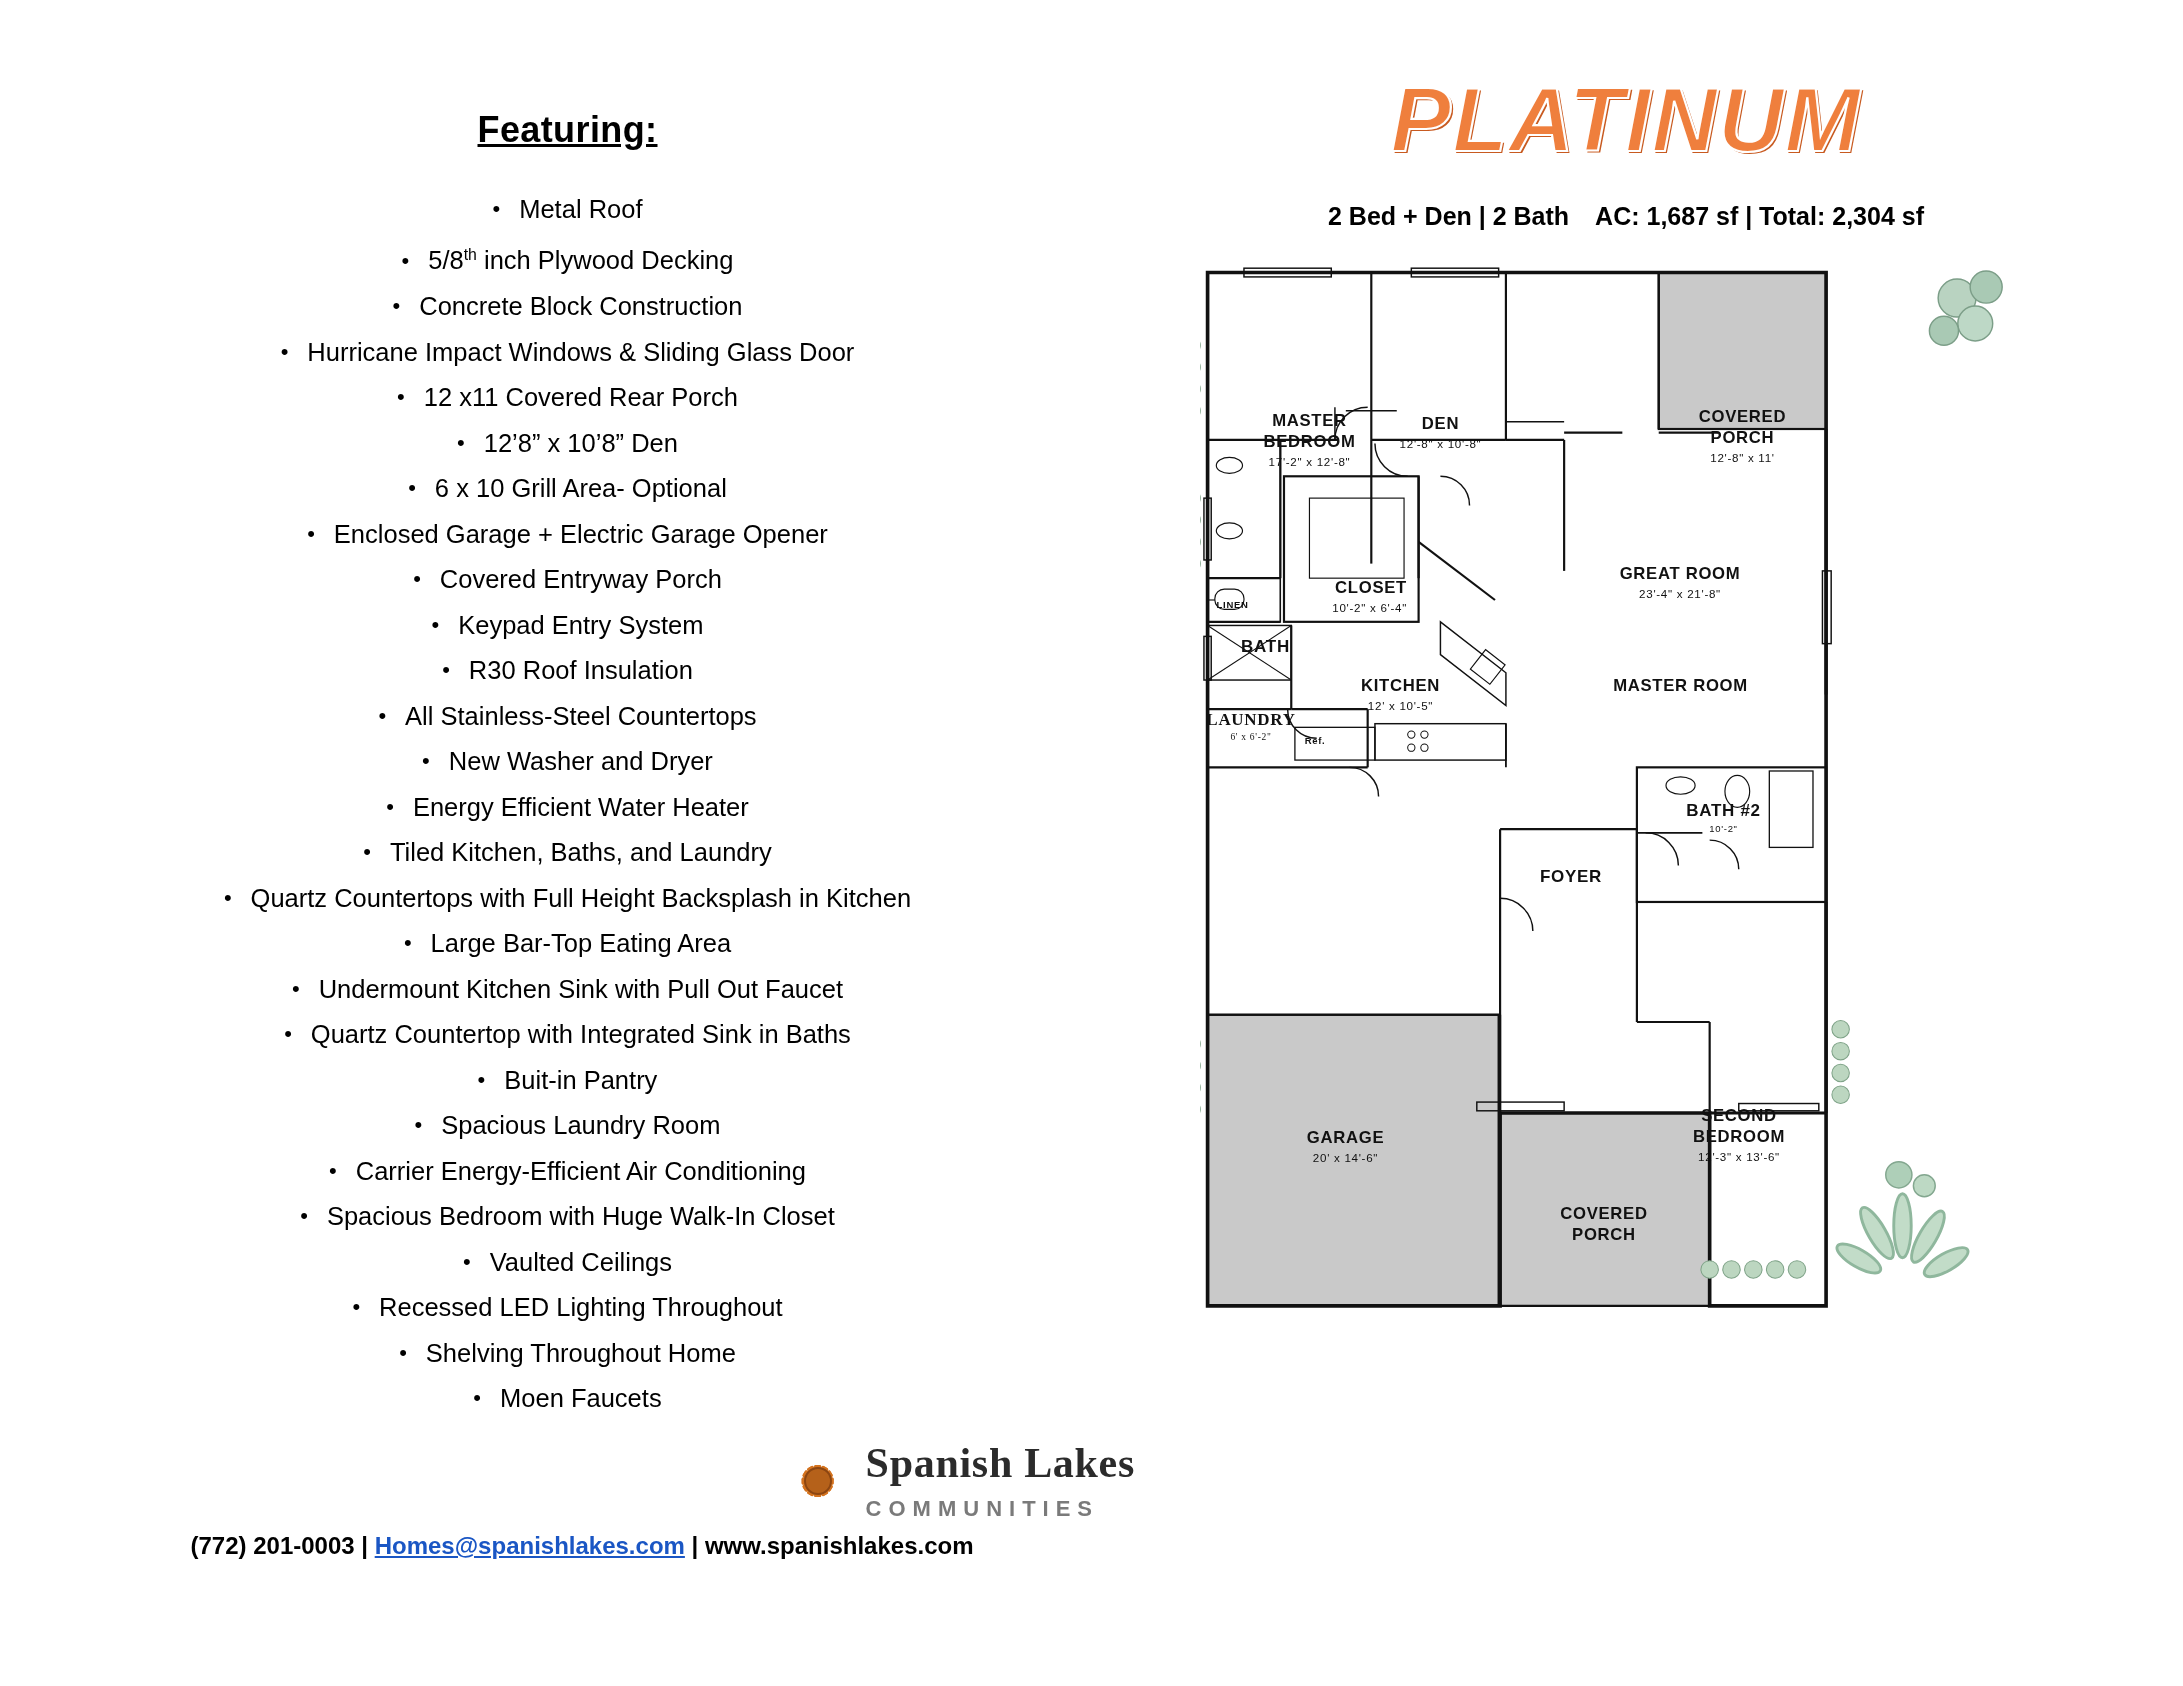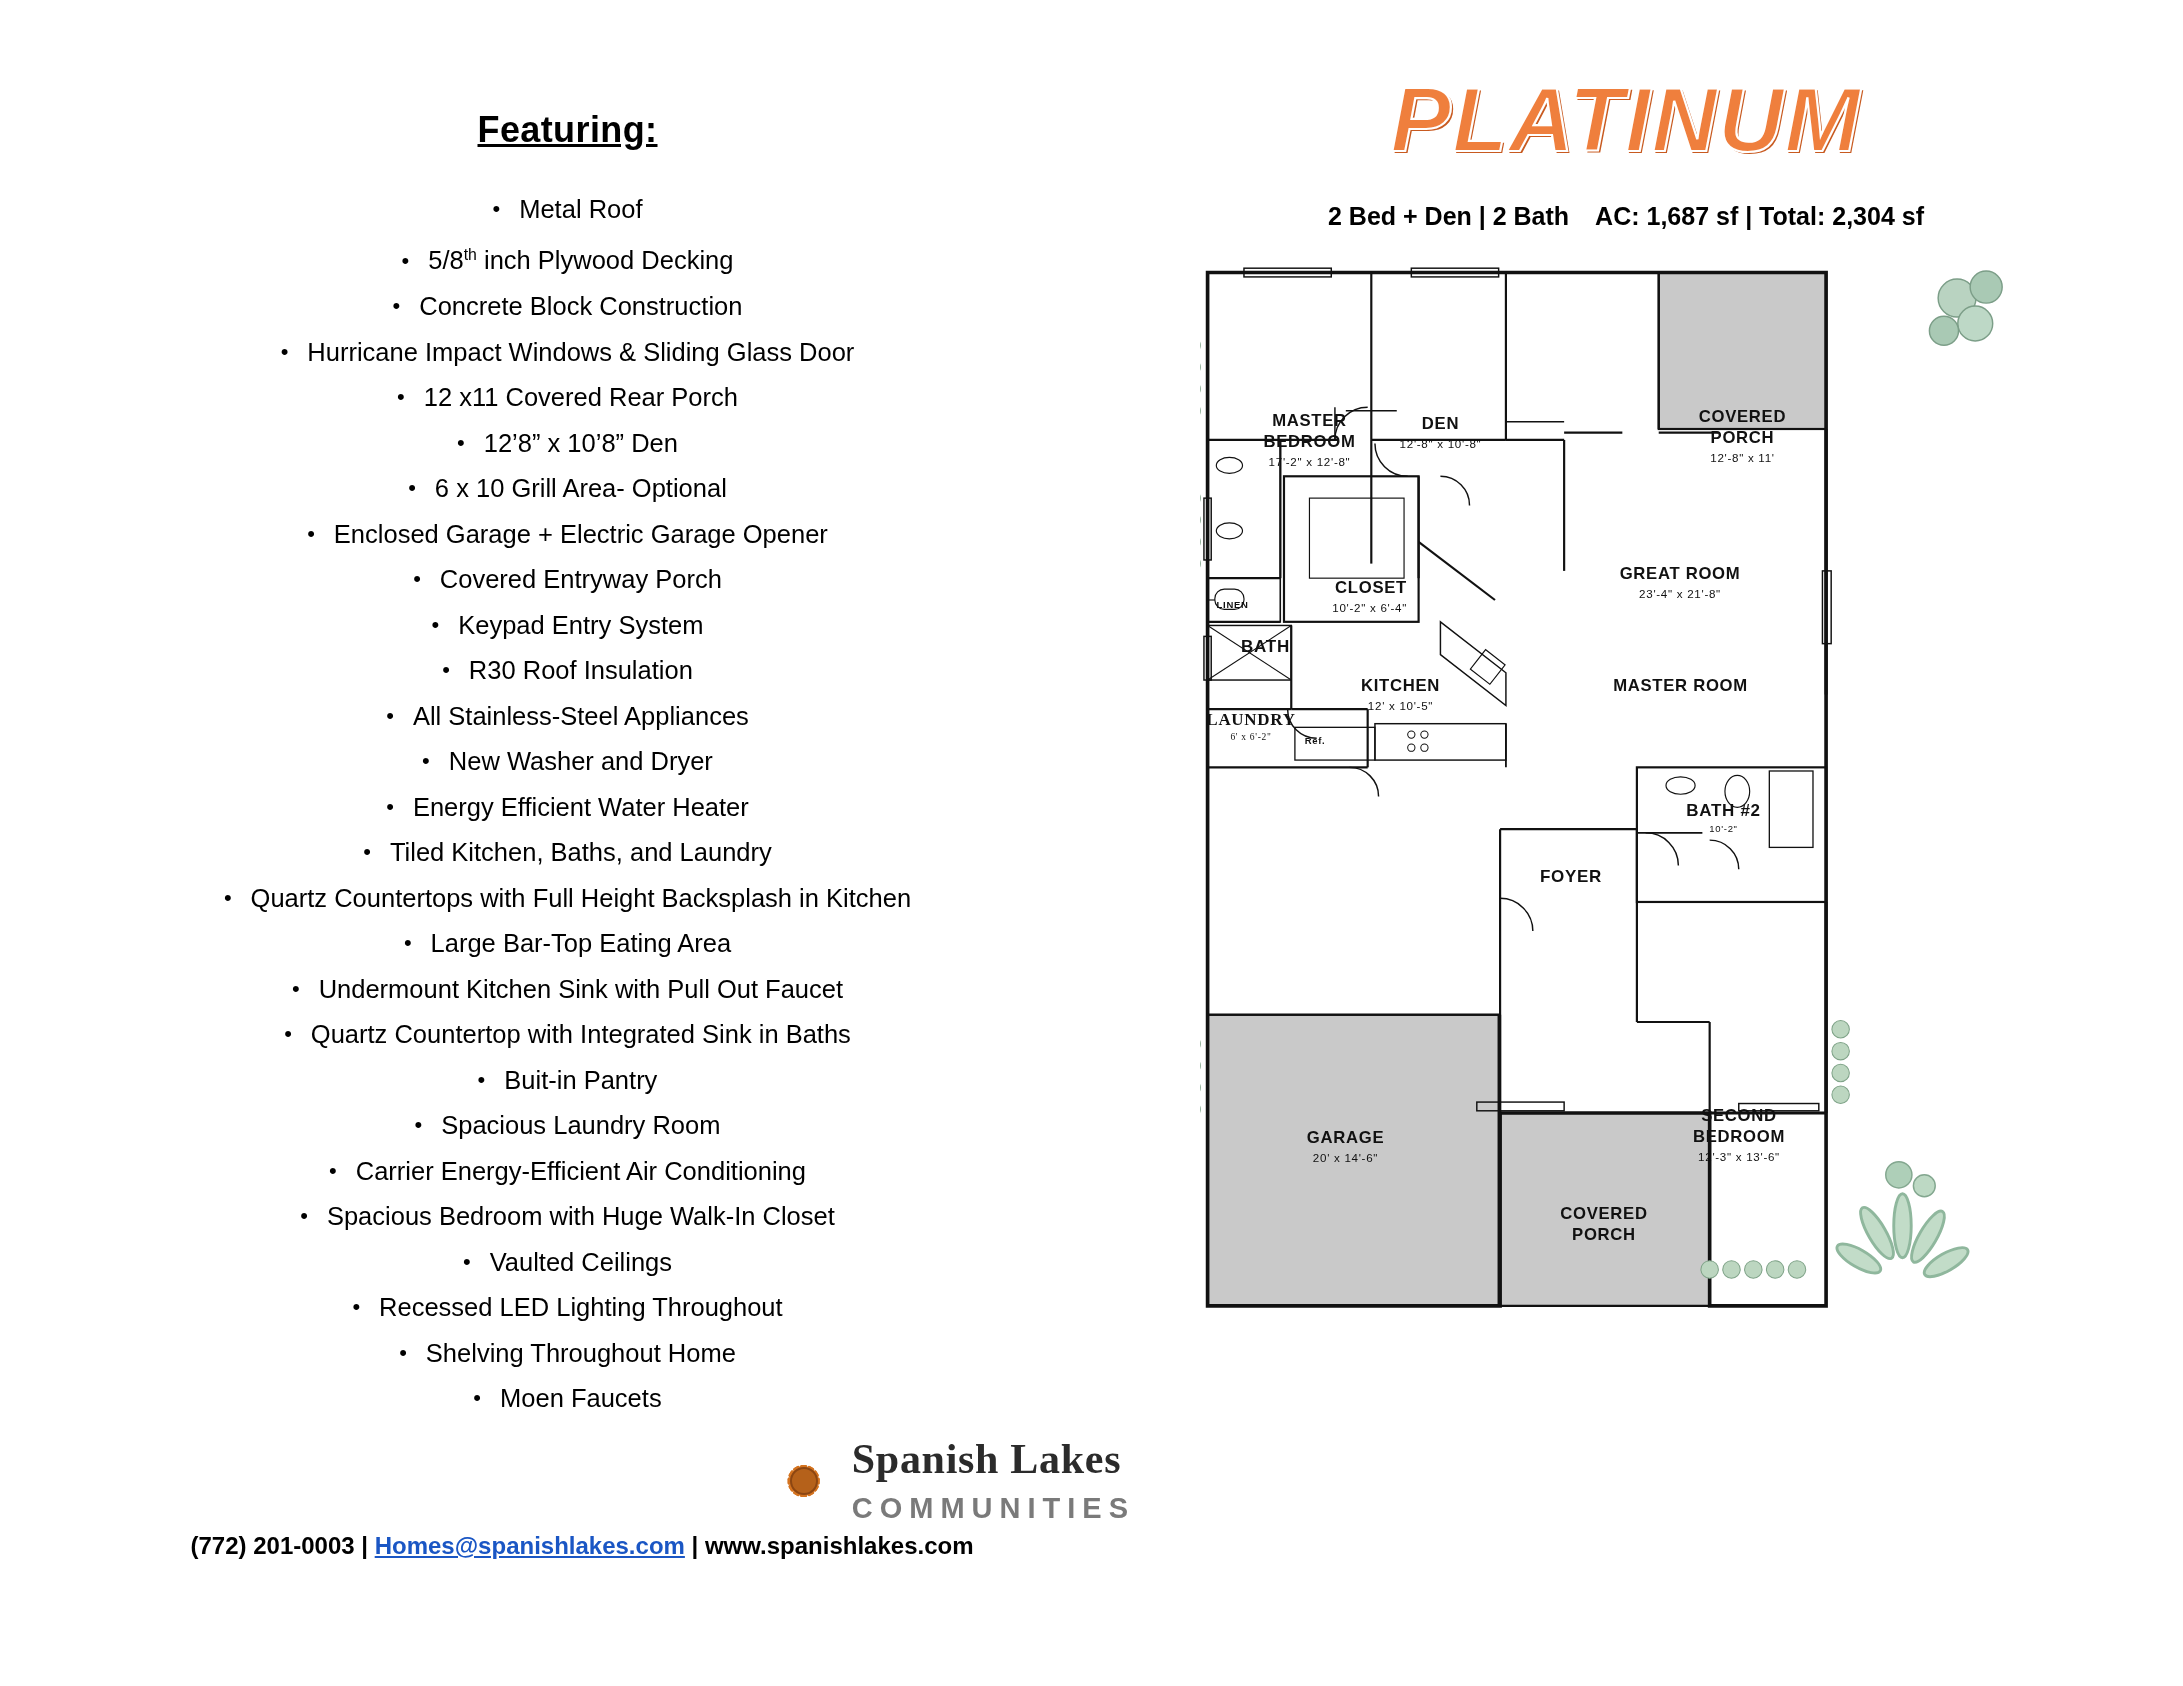--- a/index.html
+++ b/index.html
@@ -109,21 +109,21 @@
     line-height: 1;
   }
   #logo-name {
     font-family: "Liberation Serif", serif;
     font-size: 42px;
     font-weight: bold;
     color: #2b2b2b;
     letter-spacing: 0.7px;
   }
   #logo-sub {
-    font-size: 29px;
+    font-size: 22px;
     font-weight: bold;
     color: #7a7a7a;
     letter-spacing: 7px;
     margin-top: 14px;
   }
 
   
   #contact-line {
     position: absolute;
     top: 1532px;
@@ -216,21 +216,21 @@
       <li><span class="bullet">•</span><span>5/8<sup>th</sup> inch Plywood Decking</span></li>
       <li><span class="bullet">•</span><span>Concrete Block Construction</span></li>
       <li><span class="bullet">•</span><span>Hurricane Impact Windows &amp; Sliding Glass Door</span></li>
       <li><span class="bullet">•</span><span>12 x11 Covered Rear Porch</span></li>
       <li><span class="bullet">•</span><span>12’8” x 10’8” Den</span></li>
       <li><span class="bullet">•</span><span>6 x 10 Grill Area- Optional</span></li>
       <li><span class="bullet">•</span><span>Enclosed Garage + Electric Garage Opener</span></li>
       <li><span class="bullet">•</span><span>Covered Entryway Porch</span></li>
       <li><span class="bullet">•</span><span>Keypad Entry System</span></li>
       <li><span class="bullet">•</span><span>R30 Roof Insulation</span></li>
-      <li><span class="bullet">•</span><span>All Stainless-Steel Appliances</span></li>
+      <li><span class="bullet">•</span><span>All Stainless-Steel Countertops</span></li>
       <li><span class="bullet">•</span><span>New Washer and Dryer</span></li>
       <li><span class="bullet">•</span><span>Energy Efficient Water Heater</span></li>
       <li><span class="bullet">•</span><span>Tiled Kitchen, Baths, and Laundry</span></li>
       <li><span class="bullet">•</span><span>Quartz Countertops with Full Height Backsplash in Kitchen</span></li>
       <li><span class="bullet">•</span><span>Large Bar-Top Eating Area</span></li>
       <li><span class="bullet">•</span><span>Undermount Kitchen Sink with Pull Out Faucet</span></li>
       <li><span class="bullet">•</span><span>Quartz Countertop with Integrated Sink in Baths</span></li>
       <li><span class="bullet">•</span><span>Buit-in Pantry</span></li>
       <li><span class="bullet">•</span><span>Spacious Laundry Room</span></li>
       <li><span class="bullet">•</span><span>Carrier Energy-Efficient Air Conditioning</span></li>

